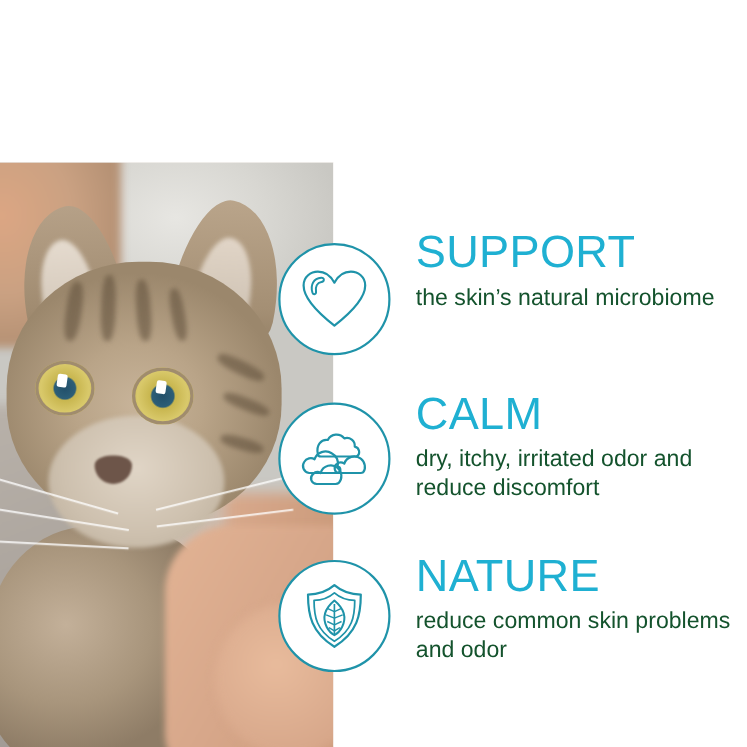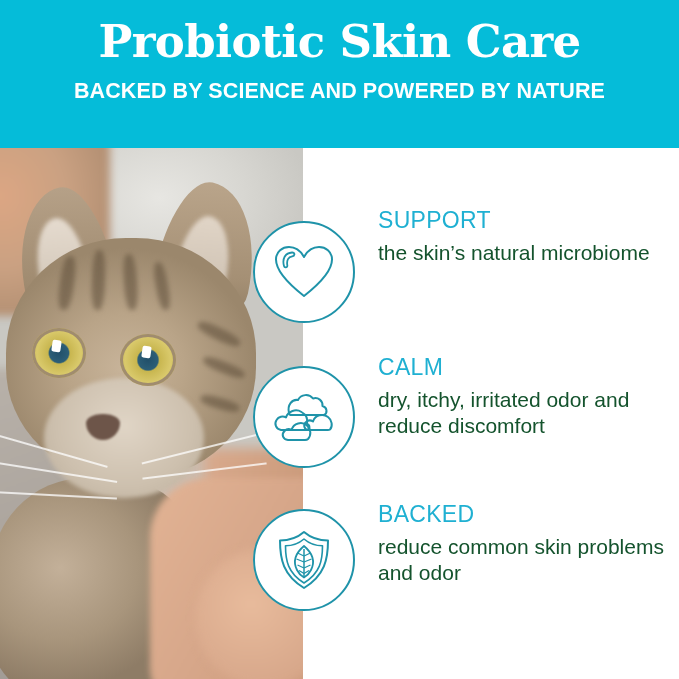--- a/index.html
+++ b/index.html
@@ -192,45 +192,41 @@
     display: flex;
     align-items: center;
     justify-content: center;
   }
   .feature-text {
     position: absolute;
   }
   .feature-title {
     color: #1fb0d2;
     font-family: "Liberation Sans", sans-serif;
-    font-size: 23px;
+    font-size: 41px;
     font-weight: normal;
     letter-spacing: 0.3px;
     line-height: 1;
     margin: 0 0 8px 0;
     white-space: nowrap;
   }
   .feature-desc {
     color: #14532d;
     font-family: "Liberation Sans", sans-serif;
     font-size: 21px;
     line-height: 1.25;
     margin: 0;
     max-width: 300px;
   }
 </style>
 </head>
 <body>
 
 <div id="infographic">
 
-  <div class="banner">
-    <div class="banner-title">Probiotic Skin Care</div>
-    <div class="banner-subtitle">BACKED BY SCIENCE AND POWERED BY NATURE</div>
-  </div>
 
   <div class="photo">
     <div class="photo-layer ph-sweater"></div>
     <div class="photo-layer ph-skin-top"></div>
     <div class="photo-layer ph-skin-left"></div>
     <div class="photo-layer ph-arm"></div>
 
     <div class="photo-layer cat-ear-l"></div>
     <div class="photo-layer cat-ear-r"></div>
     <div class="photo-layer cat-ear-in-l"></div>
@@ -299,17 +295,17 @@
       <line x1="31" y1="27" x2="37.5" y2="24" stroke="#1f93a9" stroke-width="1.3"></line>
       <line x1="31" y1="33" x2="23.5" y2="30" stroke="#1f93a9" stroke-width="1.3"></line>
       <line x1="31" y1="33" x2="38.5" y2="30" stroke="#1f93a9" stroke-width="1.3"></line>
       <line x1="31" y1="39" x2="24.5" y2="36" stroke="#1f93a9" stroke-width="1.3"></line>
       <line x1="31" y1="39" x2="37.5" y2="36" stroke="#1f93a9" stroke-width="1.3"></line>
       <line x1="31" y1="44.5" x2="26" y2="41.5" stroke="#1f93a9" stroke-width="1.3"></line>
       <line x1="31" y1="44.5" x2="36" y2="41.5" stroke="#1f93a9" stroke-width="1.3"></line>
     </svg>
   </div>
   <div class="feature-text" style="left:378px; top:503px;">
-    <div class="feature-title">BACKED</div>
+    <div class="feature-title">NATURE</div>
     <div class="feature-desc">reduce common skin problems and odor</div>
   </div>
 
 </div>
 
 </body></html>

